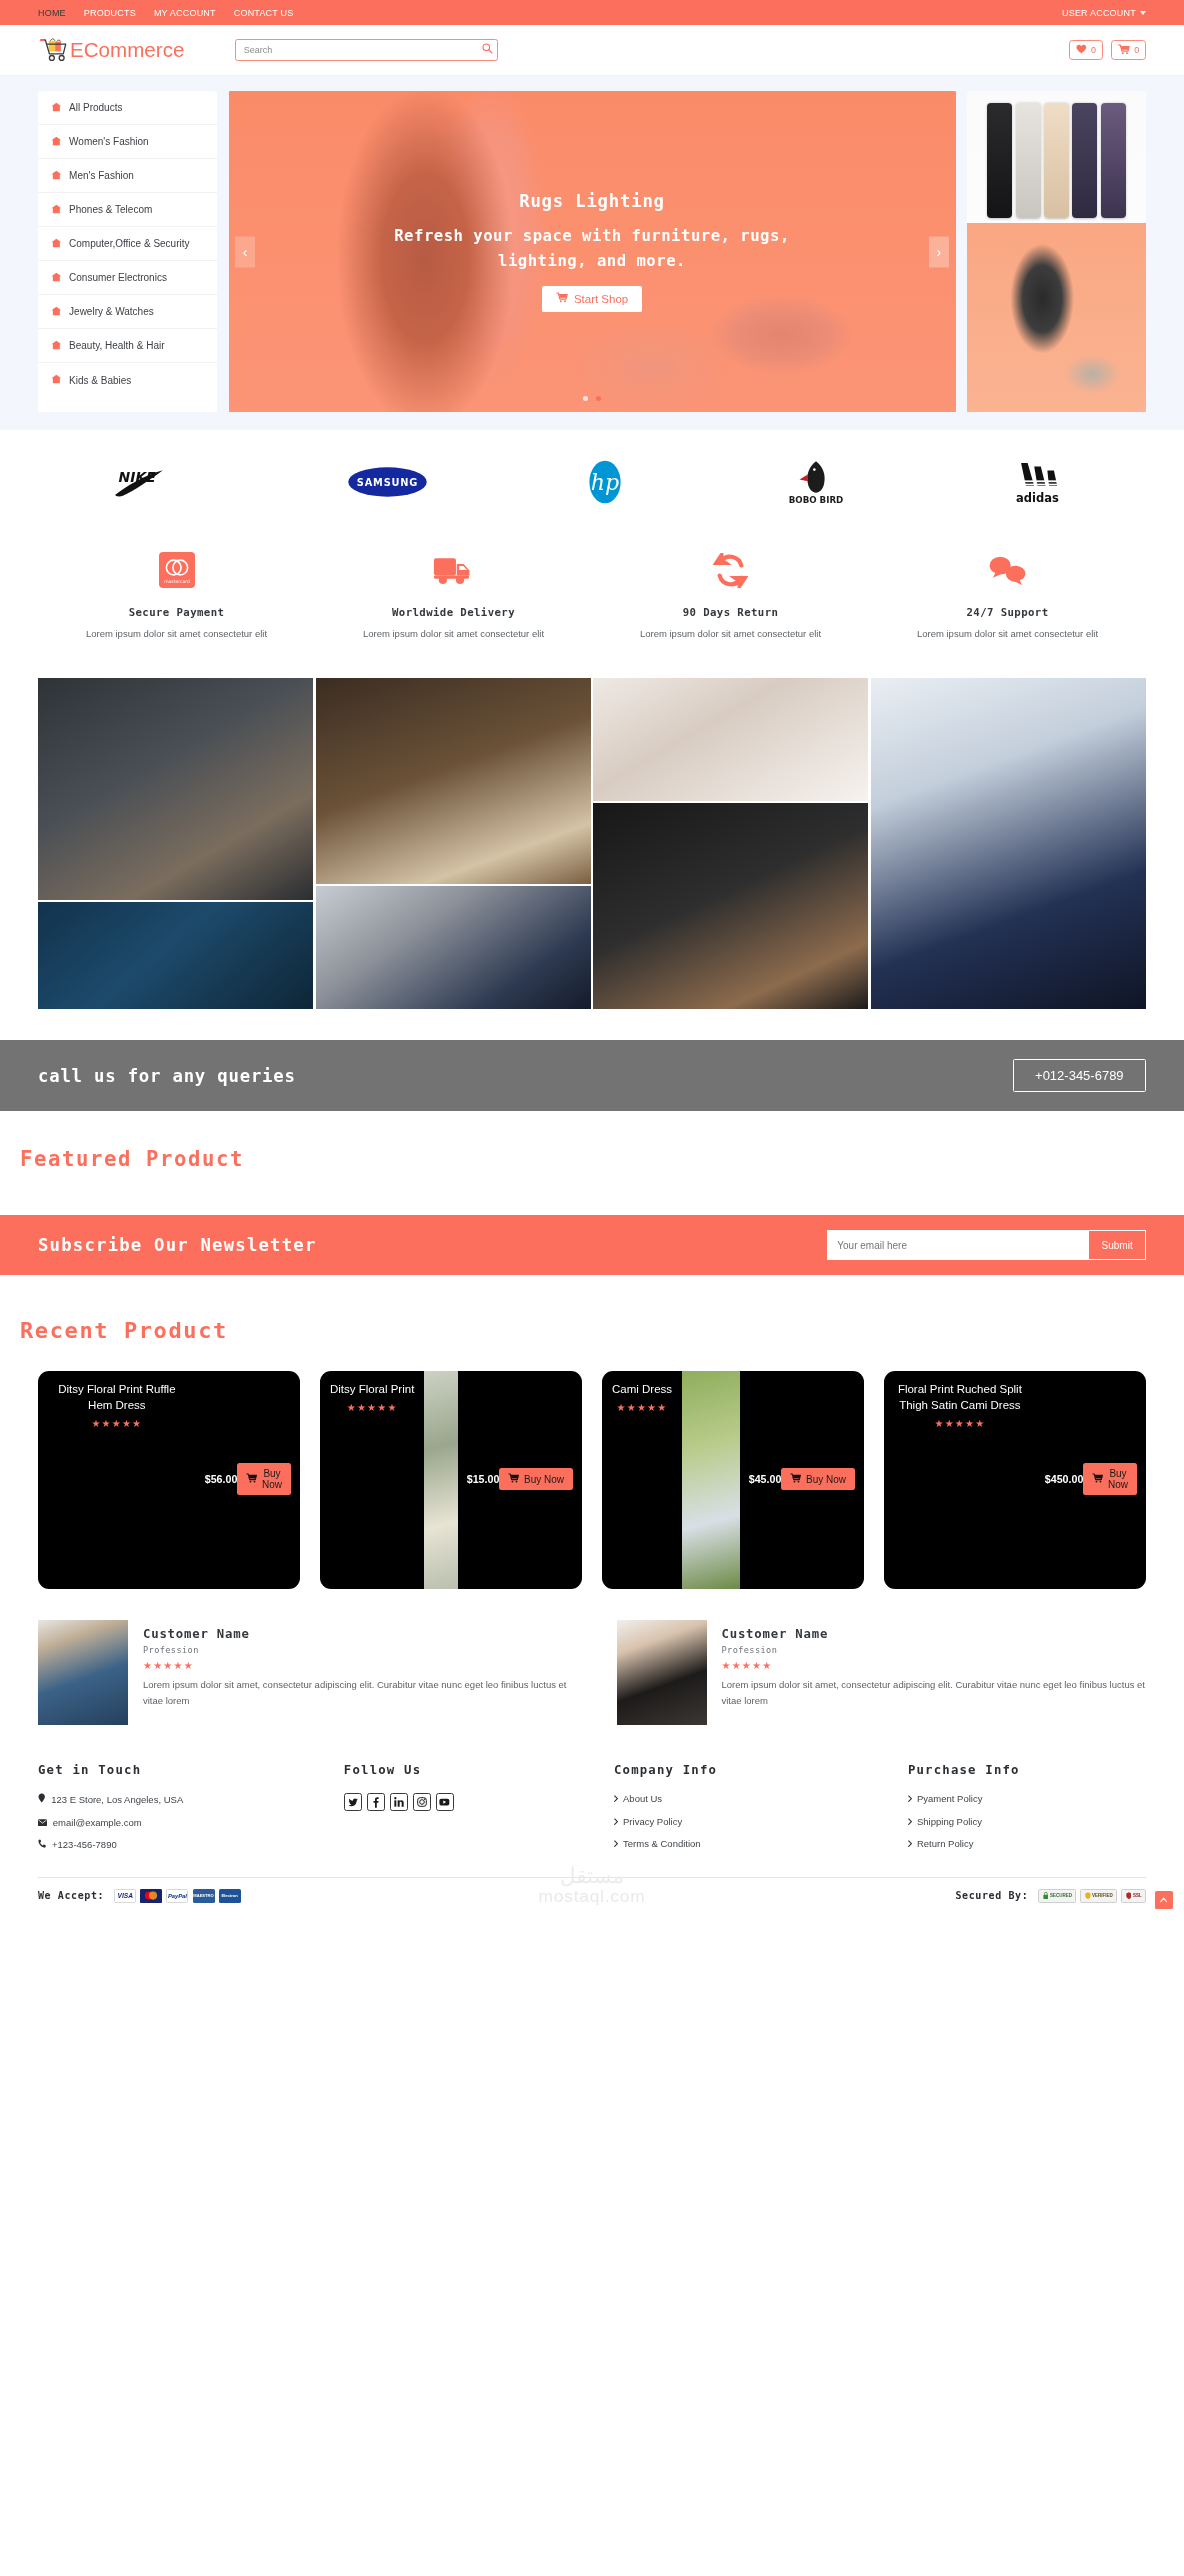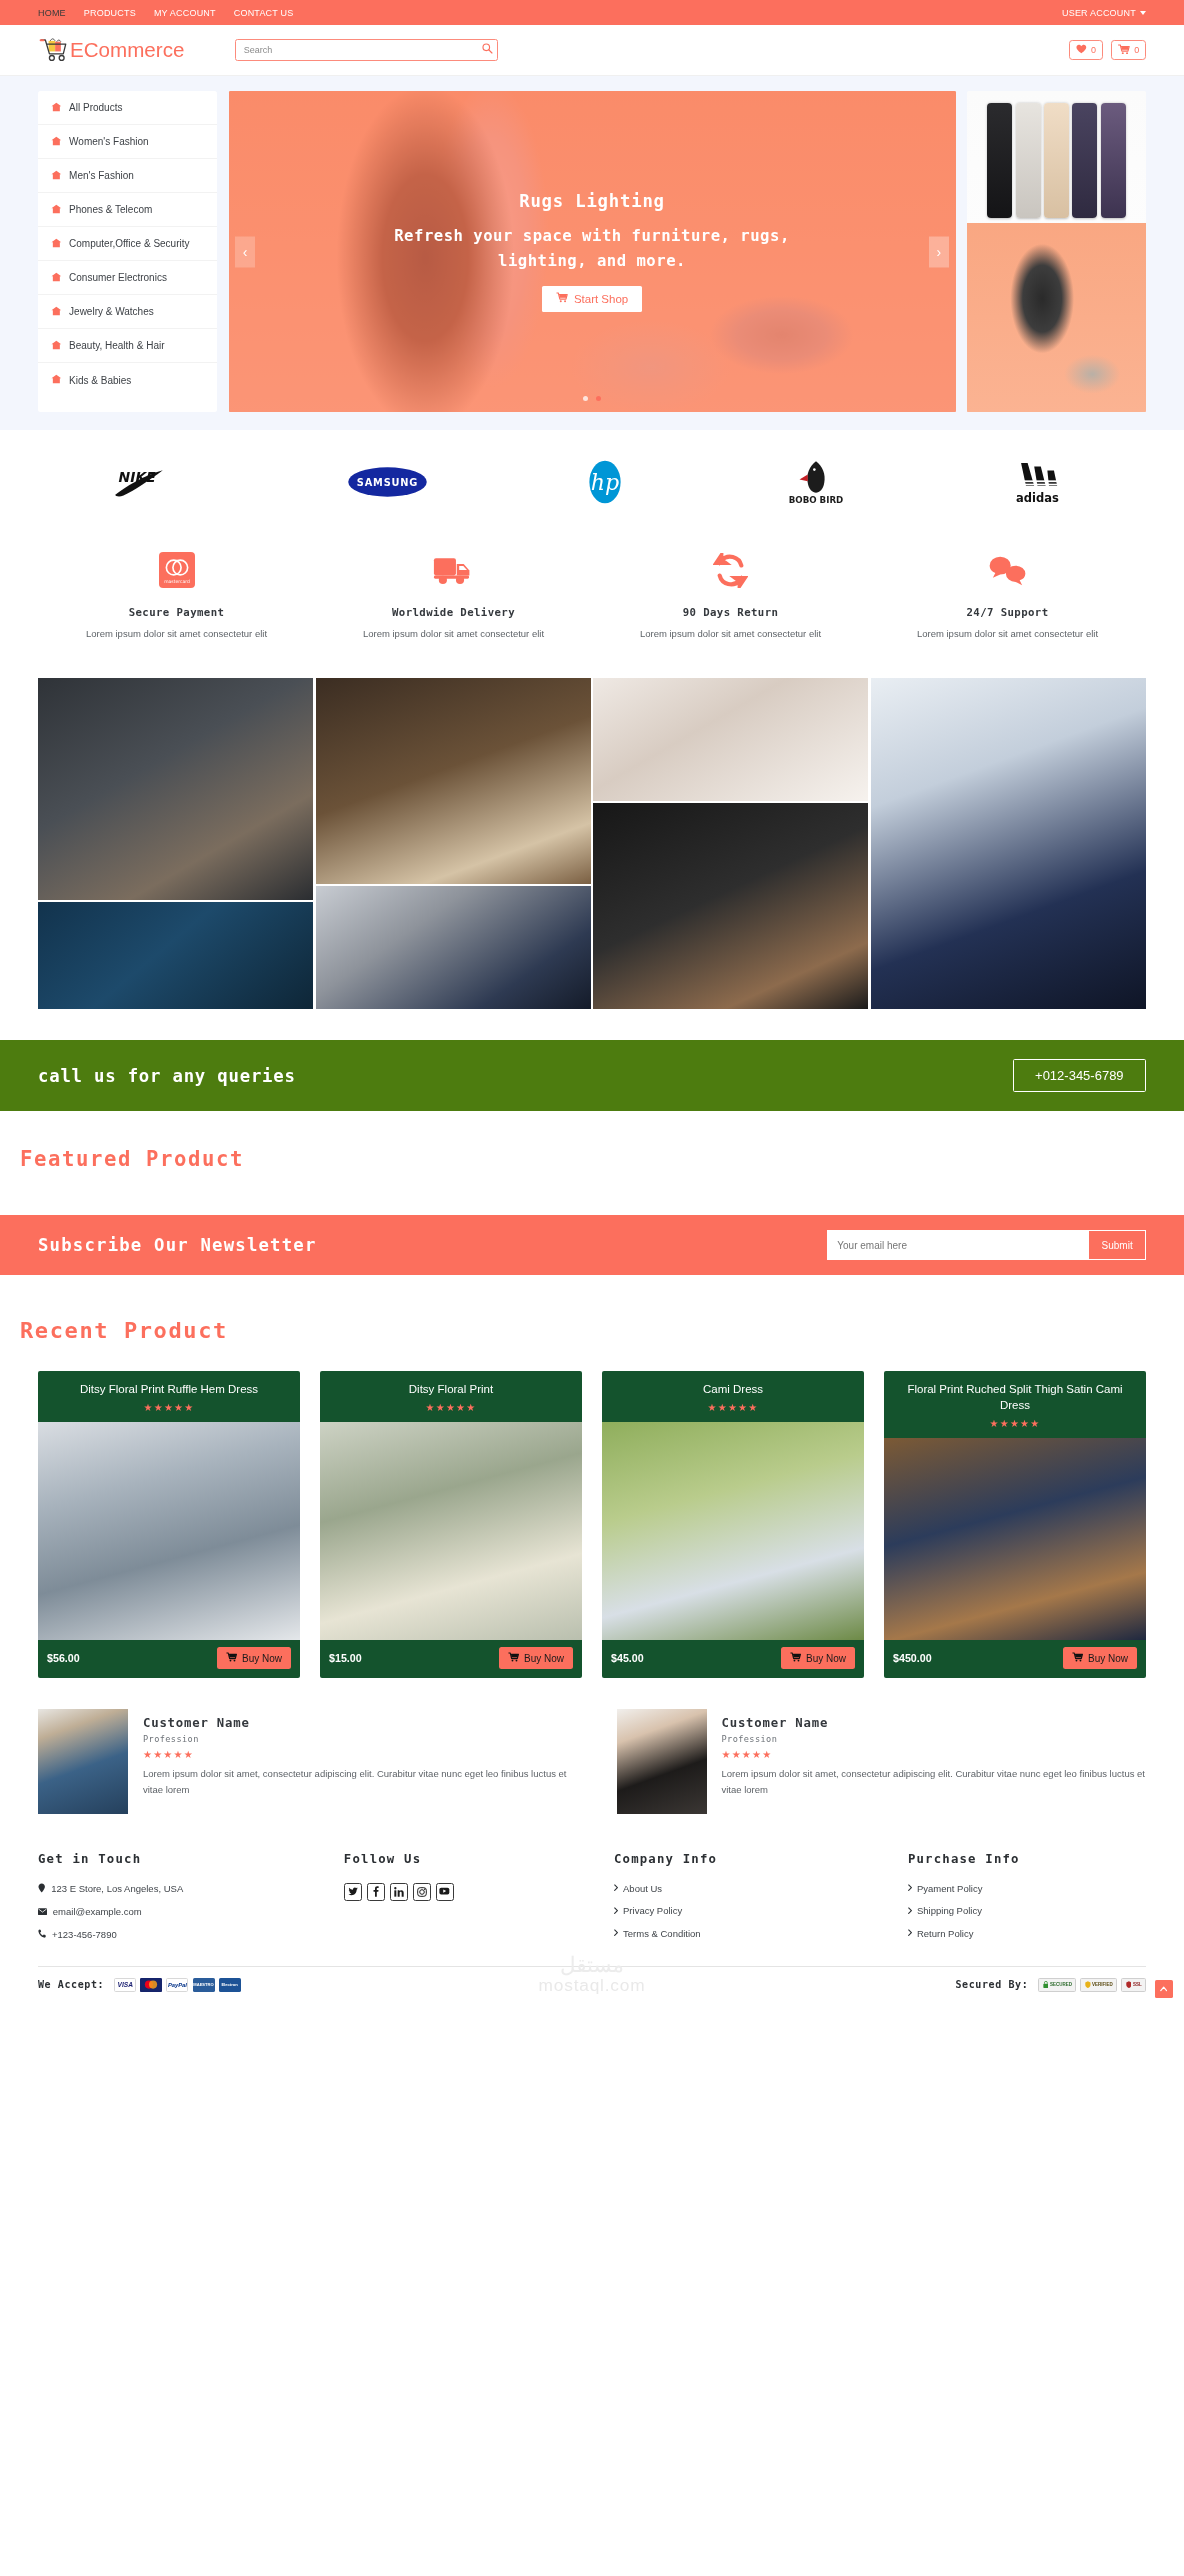--- a/index.html
+++ b/index.html
@@ -241,21 +241,21 @@
   .ig-a { height: 222px; background: linear-gradient(150deg,#2f3338 0%,#4a4f55 40%,#7b6d5e 72%,#2a2d31 100%); }
   .ig-b { height: 107px; background: linear-gradient(140deg,#12334d 0%,#1d4a6b 45%,#0e2637 100%); }
   .ig-c { height: 206px; background: linear-gradient(160deg,#3b2d22 0%,#6b5238 45%,#d5c3a6 80%,#7a5f42 100%); }
   .ig-d { height: 123px; background: linear-gradient(145deg,#c8ccd2 0%,#8e939b 35%,#2e3a52 75%,#141b29 100%); }
   .ig-e { height: 123px; background: linear-gradient(150deg,#efe9e4 0%,#d8ccc2 40%,#f6f2ee 100%); }
   .ig-f { height: 206px; background: linear-gradient(155deg,#171717 0%,#2e2e2e 45%,#8d6b4d 80%,#1b1b1b 100%); }
   .ig-g { height: 331px; background: linear-gradient(160deg,#e9eef3 0%,#c3cedb 30%,#233154 68%,#0f1526 100%); }
 
   
   .callbar {
-    background: #4d7c0f;
+    background: #737373;
     height: 71px;
     display: flex; align-items: center;
     padding: 0 38px;
     margin-top: 31px;
   }
   .callbar-text {
     color: #fff;
     font-family: "DejaVu Sans Mono", monospace;
     font-size: 17.3px; font-weight: 700; letter-spacing: 0.8px;
   }
@@ -309,21 +309,21 @@
     font-family: "Liberation Sans", sans-serif;
   }
 
   
   .products {
     display: grid;
     grid-template-columns: repeat(4, 1fr);
     gap: 20px;
     padding: 0 38px 0;
   }
-  .pcard { background: #14532d; border-radius: 2px; overflow: hidden; display: flex; flex-direction: column; }
+  .pcard { background: #000000; border-radius: 11px; overflow: hidden; display: flex; }
   .pcard-head { padding: 10.7px 10px 9px; text-align: center; }
   .pcard-name { color: #fff; font-size: 11.5px; line-height: 1.38; margin-bottom: 4.1px; }
   .stars { color: #fc6f5d; font-size: 10px; letter-spacing: 1.2px; }
   .pcard-img { height: 0; flex: 1 1 auto; min-height: 140px; }
   .pimg1 { background: linear-gradient(165deg,#d9dde2 0%,#a8b3bd 30%,#7e8c98 60%,#e4e7ea 100%); }
   .pimg2 { background: linear-gradient(165deg,#cdd2c4 0%,#9aa68d 35%,#e7e4d4 70%,#b9bfae 100%); }
   .pimg3 { background: linear-gradient(165deg,#8fae5c 0%,#b9cc8c 35%,#d8dfe6 68%,#6d8a46 100%); }
   .pimg4 { background: linear-gradient(165deg,#7c5a35 0%,#2c3c5b 40%,#a5784a 75%,#1e2840 100%); }
   .pcard-foot {
     display: flex; align-items: center; justify-content: space-between;

